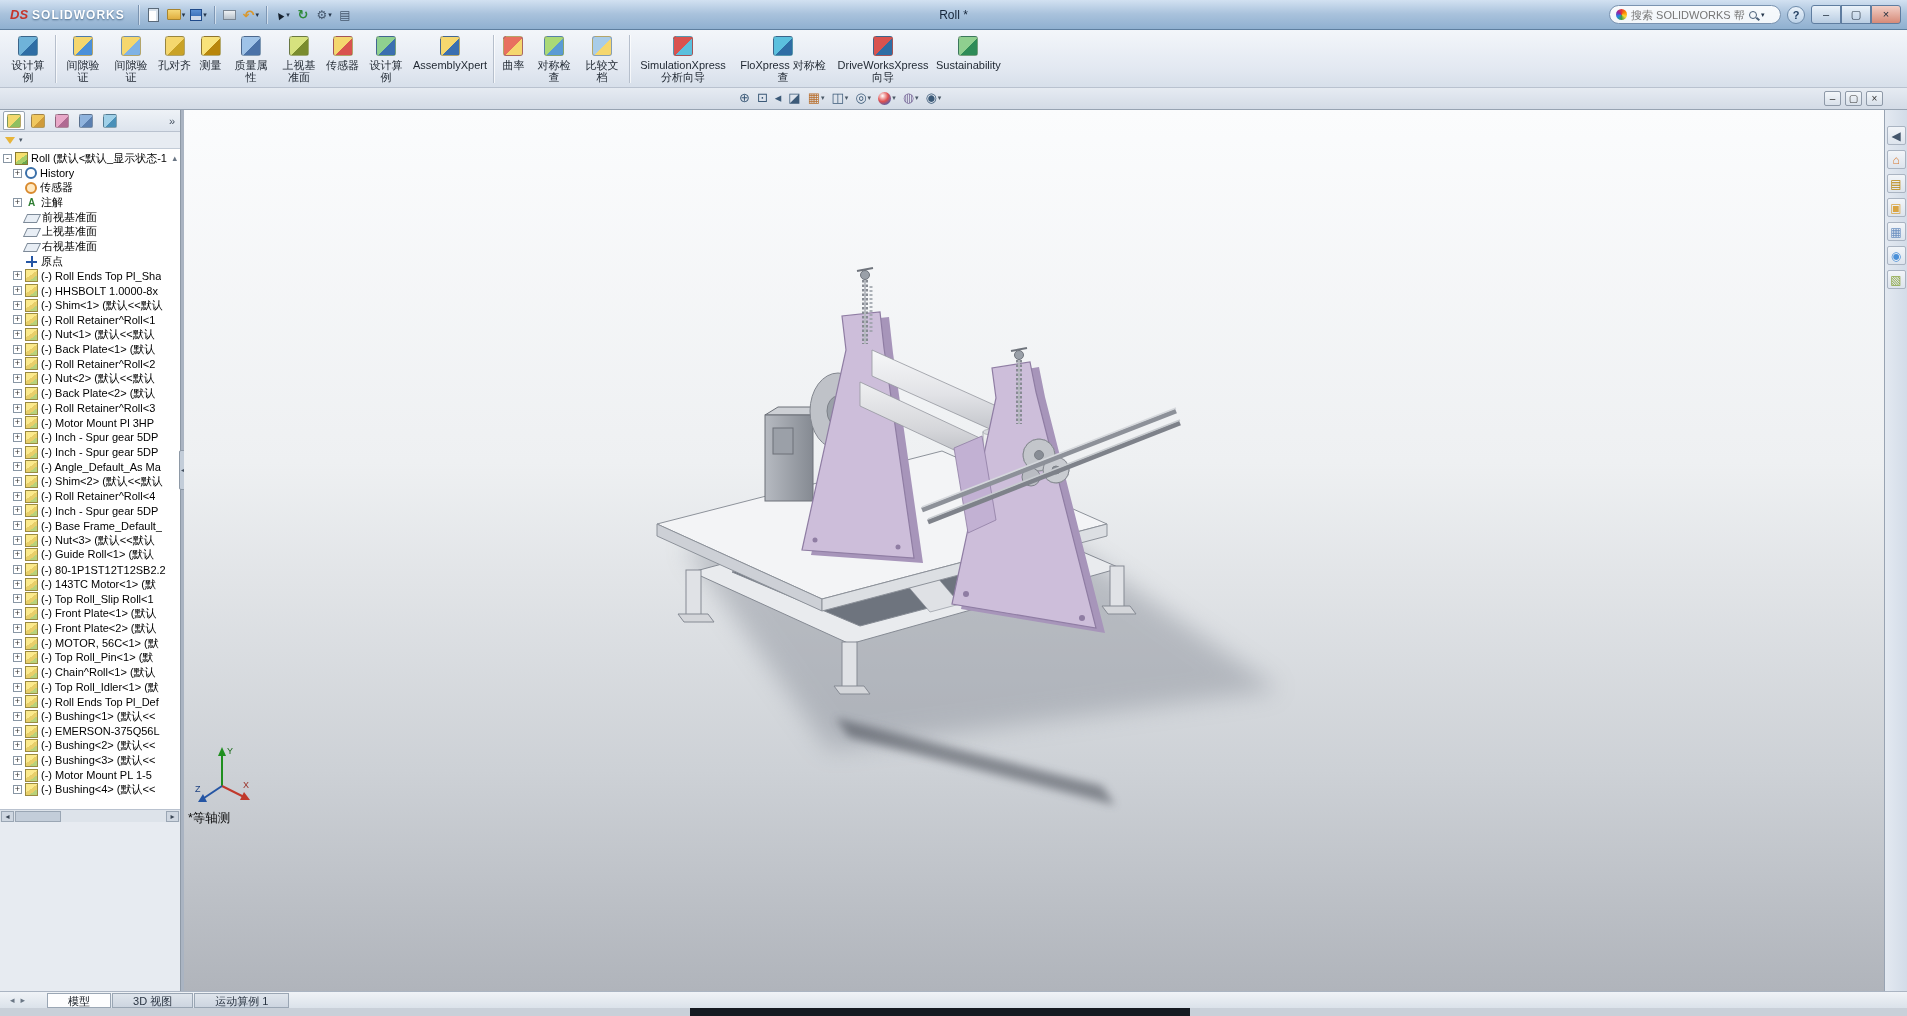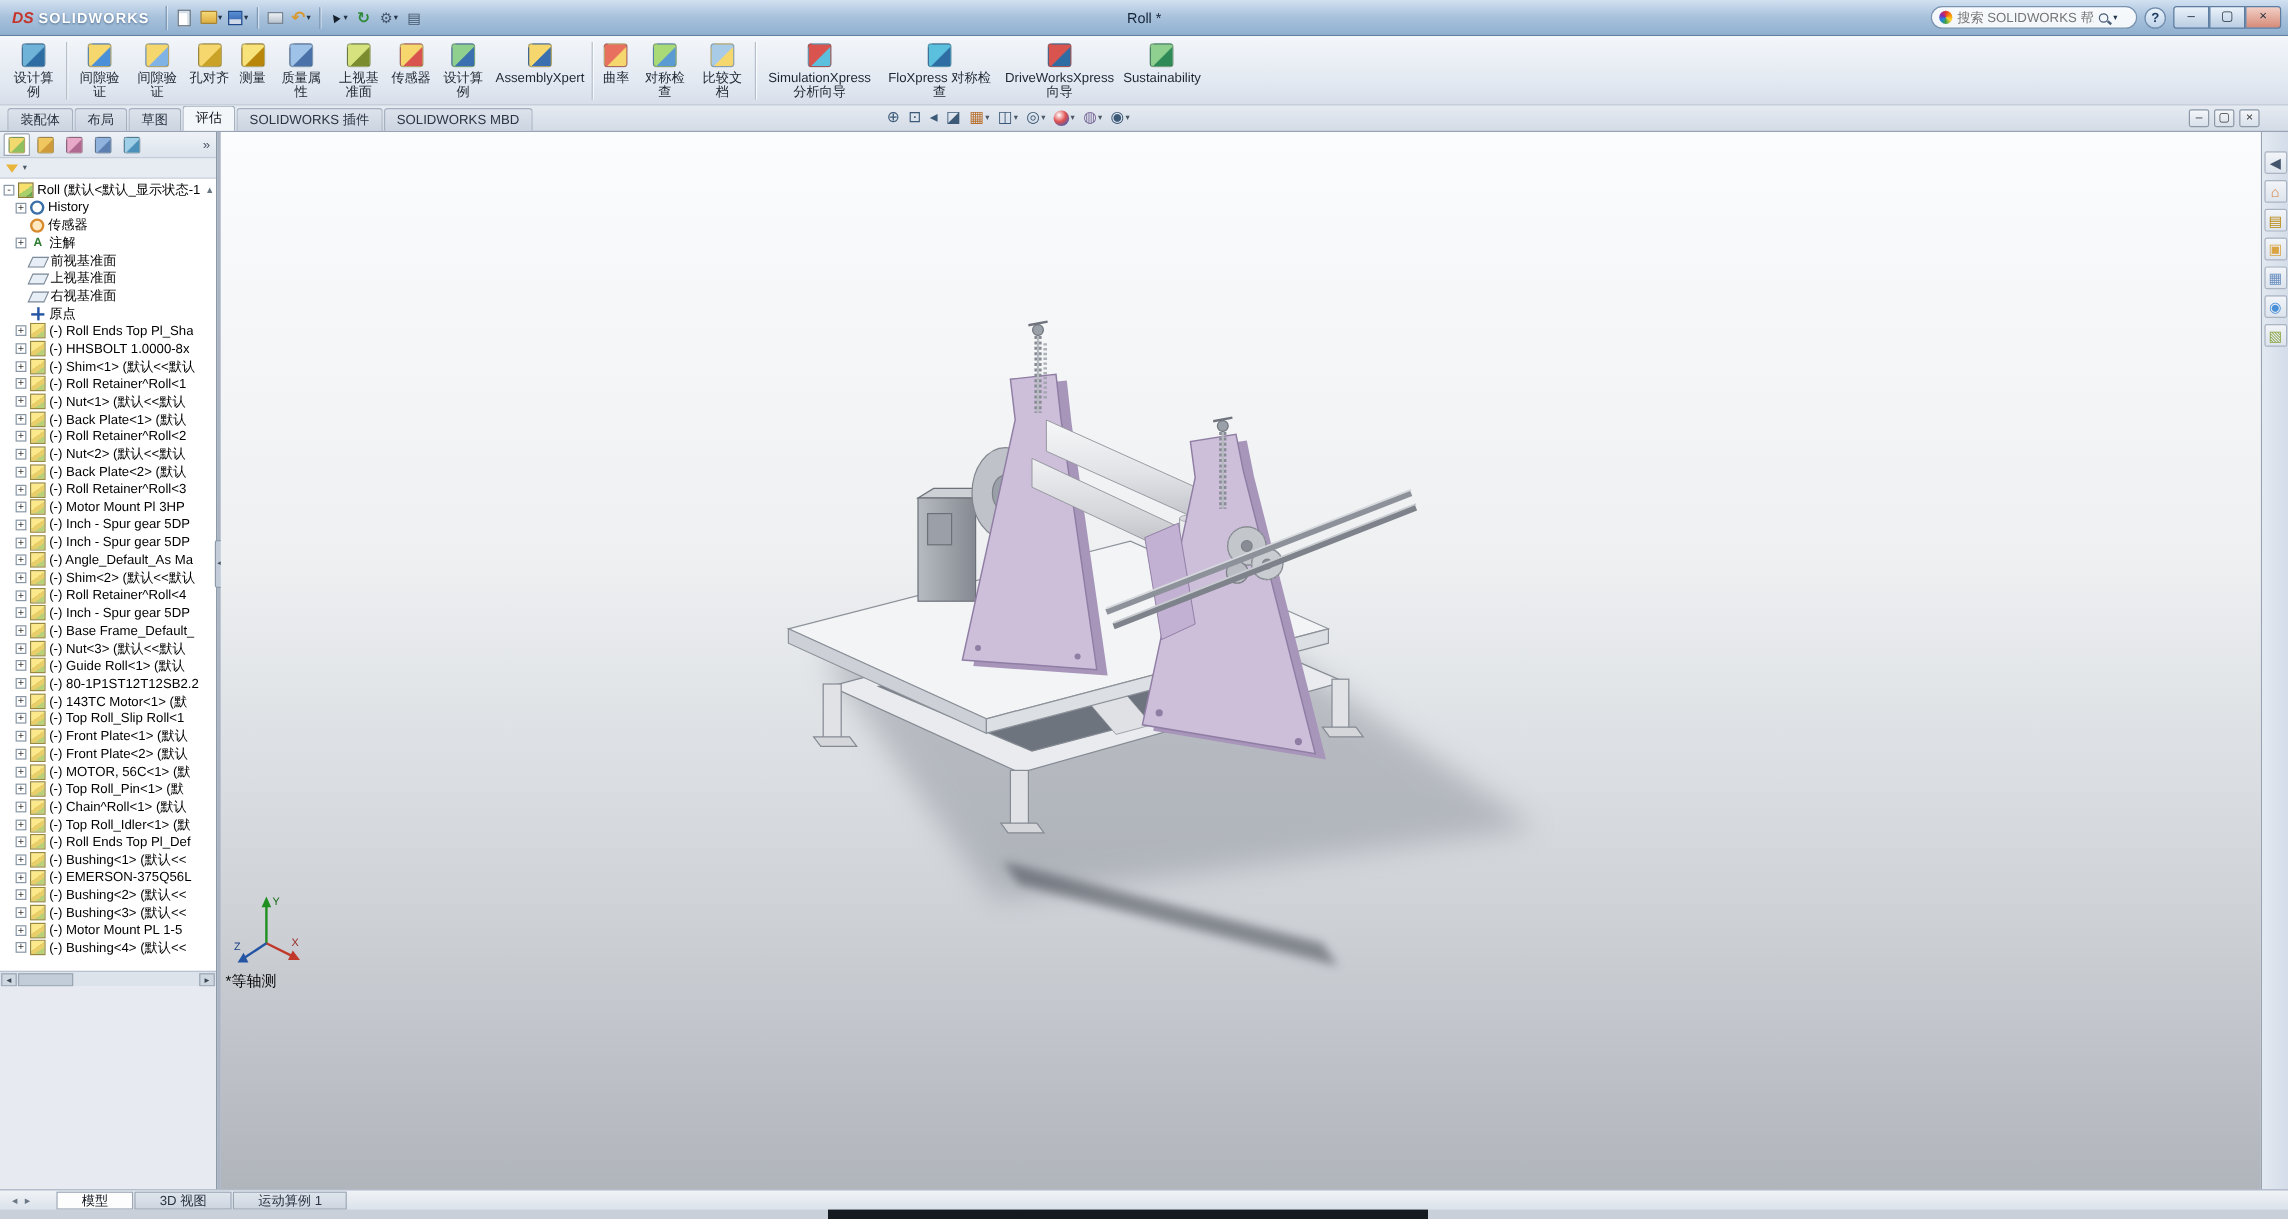--- a/index.html
+++ b/index.html
@@ -259,28 +259,20 @@
         <span class="ric" style="background: linear-gradient(135deg, rgb(217, 83, 79) 0px, rgb(217, 83, 79) 55%, rgb(46, 109, 164) 55%, rgb(46, 109, 164) 100%);"></span>
         <span class="rlabel">DriveWorksXpress 向导</span>
       </div>
       <div class="rbtn wide">
         <span class="ric" style="background: linear-gradient(135deg, rgb(143, 207, 143) 0px, rgb(143, 207, 143) 55%, rgb(46, 139, 87) 55%, rgb(46, 139, 87) 100%);"></span>
         <span class="rlabel">Sustainability</span>
       </div>
     </div>
 
   <div class="cmdtabs">
-    <div style="display:flex;align-items:flex-end;gap:1px;" id="ctabs">
-        <div class="ctab">装配体</div>
-        <div class="ctab">布局</div>
-        <div class="ctab">草图</div>
-        <div class="ctab active">评估</div>
-        <div class="ctab">SOLIDWORKS 插件</div>
-        <div class="ctab">SOLIDWORKS MBD</div>
-      </div>
     <div class="viewtoolbar" id="vtb">
         <div class="vbtn">
           <span class="vglyph" style="color: rgb(60, 90, 120);">⊕</span>
         </div>
         <div class="vbtn">
           <span class="vglyph" style="color: rgb(60, 90, 120);">⊡</span>
         </div>
         <div class="vbtn">
           <span class="vglyph" style="color: rgb(60, 90, 120);">◂</span>
         </div>

